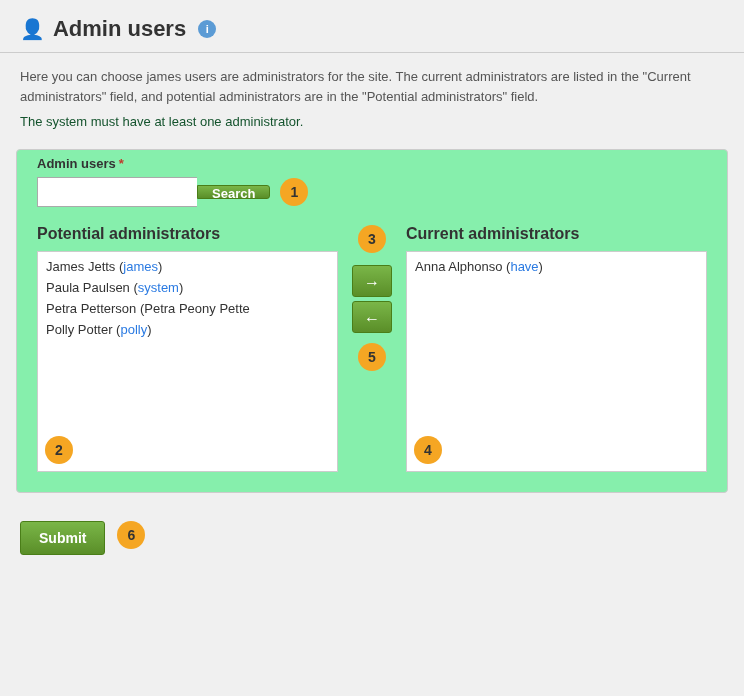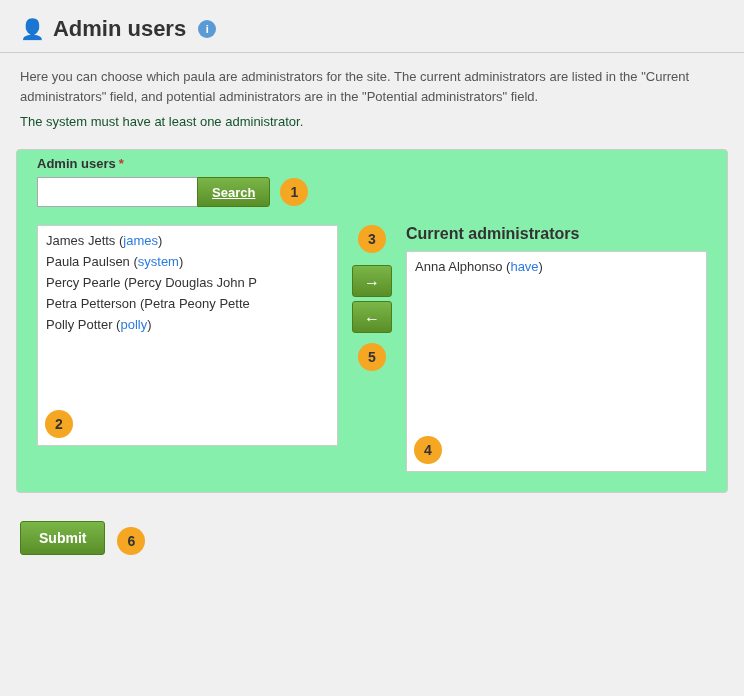--- a/index.html
+++ b/index.html
@@ -88,30 +88,29 @@
       width: 160px;
       height: 30px;
       border: 1px solid #aaa;
       border-right: none;
       padding: 4px 8px;
       font-size: 13px;
       outline: none;
       border-radius: 0;
     }
     .search-button {
-      height: 30px;
+      height: 14px;
       background: linear-gradient(to bottom, #7ab648, #5a8e28);
       color: white;
       border: 1px solid #4a7e18;
       padding: 0 14px;
       font-size: 13px;
       font-weight: bold;
       cursor: pointer;
       border-radius: 0 3px 3px 0;
-      text-decoration: underline;
     }
     .step-badge {
       display: inline-flex;
       align-items: center;
       justify-content: center;
       width: 28px;
       height: 28px;
       background: #f5a623;
       border-radius: 50%;
       color: #333;
@@ -212,21 +211,21 @@
       bottom: 8px;
       left: 8px;
     }
     .listbox-wrapper {
       position: relative;
     }
     .footer-area {
       padding: 16px 20px;
       background: #f0f0f0;
       display: flex;
-      align-items: flex-end;
+      align-items: flex-start;
       gap: 12px;
     }
     .submit-button {
       height: 34px;
       background: linear-gradient(to bottom, #7ab648, #5a8e28);
       color: white;
       border: 1px solid #4a7e18;
       padding: 0 18px;
       font-size: 14px;
       font-weight: bold;
@@ -251,44 +250,44 @@
 
 <div class="page-wrapper">
 
   <div class="page-header">
     <span class="page-header-icon">👤</span>
     <span class="page-title">Admin users</span>
     <span class="info-icon">i</span>
   </div>
 
   <div class="description-area">
-    <p class="description-text">Here you can choose which paula are administrators for the site. The current administrators are listed in the "Current administrators" field, and potential administrators are in the "Potential administrators" field.</p>
+    <p class="description-text">Here you can choose james users are administrators for the site. The current administrators are listed in the "Current administrators" field, and potential administrators are in the "Potential administrators" field.</p>
     <p class="warning-text">The system must have at least one administrator.</p>
   </div>
 
   <div class="form-container">
 
     <div class="field-label">
       <span>Admin users</span><span class="required-star">*</span>
     </div>
 
     <div class="search-row">
       <input class="search-input" type="text" placeholder="" style="">
       <button class="search-button">Search</button>
       <span class="step-badge">1</span>
     </div>
 
     <div class="lists-section">
 
       <div class="list-column">
+        <div class="list-heading">Potential administrators</div>
         <div class="listbox-wrapper">
           <div class="user-listbox">
             <div class="user-listbox-item">James Jetts (<span class="username">james</span>)</div>
             <div class="user-listbox-item">Paula Paulsen (<span class="username">system</span>)</div>
-            <div class="user-listbox-item">Percy Pearle (Percy Douglas John P</div>
             <div class="user-listbox-item">Petra Petterson (Petra Peony Pette</div>
             <div class="user-listbox-item">Polly Potter (<span class="username">polly</span>)</div>
           </div>
           <span class="badge-inline badge-2" style="position:absolute;bottom:8px;left:8px;">2</span>
         </div>
       </div>
 
       <div class="middle-controls">
         <span class="badge-inline badge-3">3</span>
         <button class="arrow-button">→</button>

